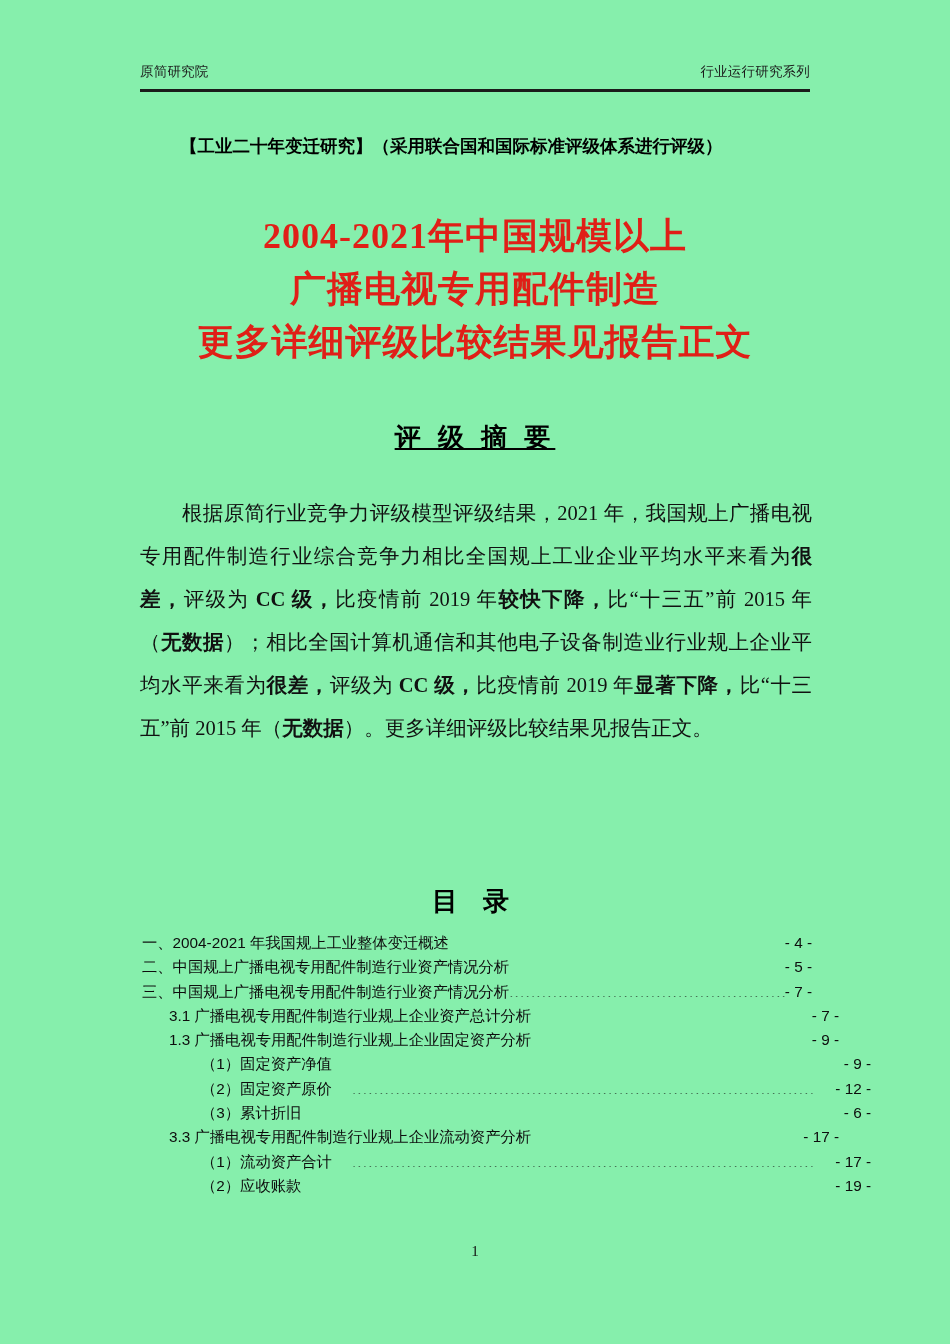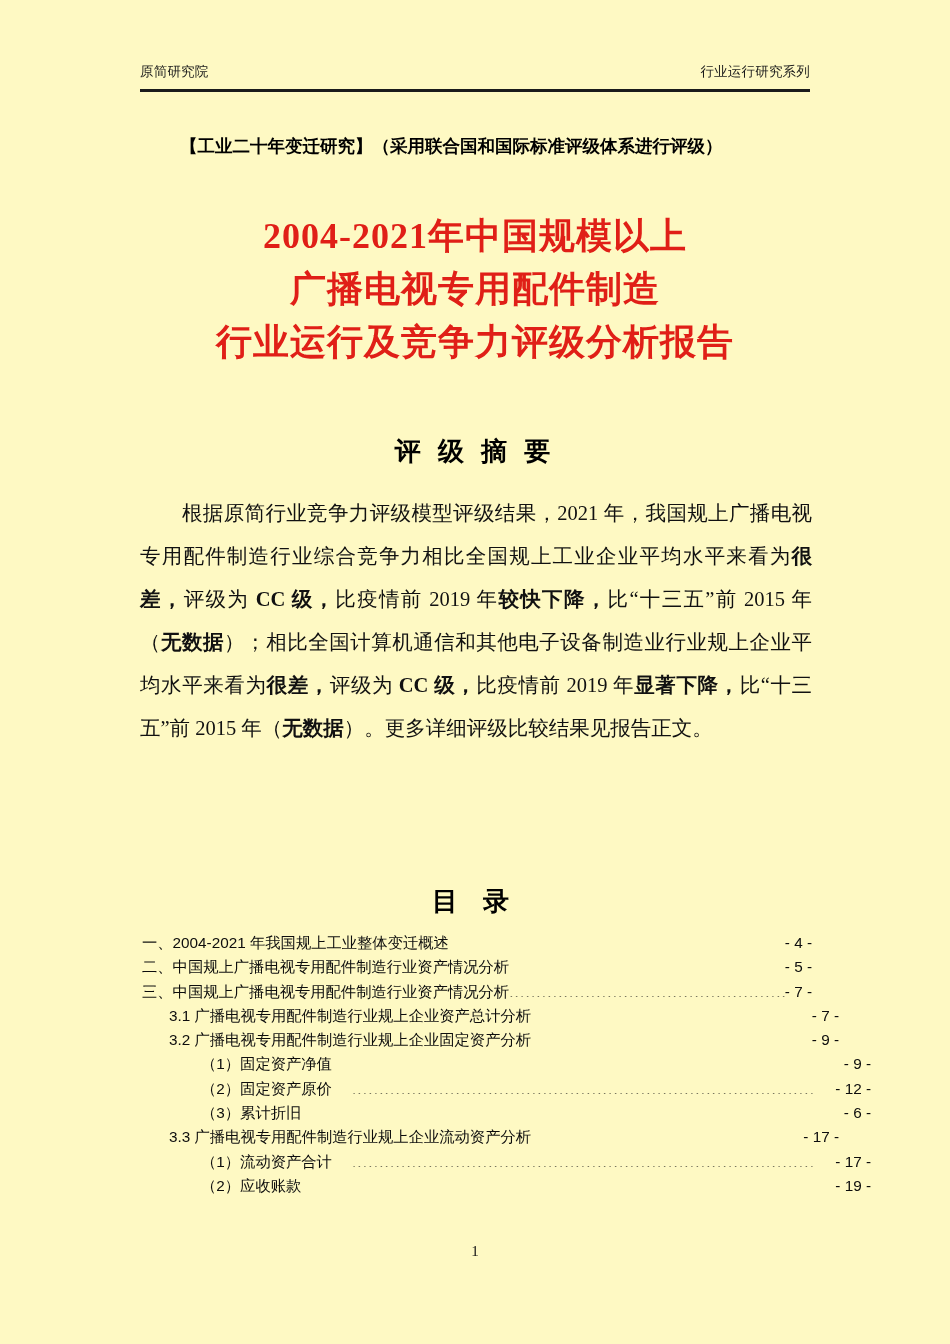--- a/index.html
+++ b/index.html
@@ -14,21 +14,21 @@
     font-family: "Liberation Serif", "DejaVu Serif", serif;
     color: #000000;
     overflow: hidden;
   }
 
   .page {
     position: absolute;
     left: 0; top: 0;
     width: 950px;
     height: 1344px;
-    background: #fef9c3;
+    background: #86efac;
   }
 
   
   .header {
     position: absolute;
     left: 140px;
     top: 64px;
     width: 670px;
     display: flex;
     justify-content: space-between;
@@ -76,29 +76,30 @@
     font-size: 36px;
     line-height: 53px;
     letter-spacing: 1px;
   }
   .main-title .tline { display: block; white-space: nowrap; }
 
   
   .summary-heading {
     position: absolute;
     left: 95px;
-    top: 434px;
+    top: 420px;
     width: 760px;
     text-align: center;
     font-family: "Liberation Sans", "DejaVu Sans", sans-serif;
     font-weight: bold;
     font-size: 26px;
     line-height: 34px;
     letter-spacing: 5px;
     color: #000;
+    text-decoration: underline;
   }
 
   
   .summary-body {
     position: absolute;
     left: 140px;
     top: 492px;
     width: 672px;
     font-family: "Liberation Serif", "DejaVu Serif", serif;
     font-size: 20.5px;
@@ -188,21 +189,21 @@
     <span>原简研究院</span>
     <span>行业运行研究系列</span>
   </div>
   <div class="header-rule"></div>
 
   <div class="subtitle">【工业二十年变迁研究】（采用联合国和国际标准评级体系进行评级）</div>
 
   <div class="main-title">
     <span class="tline">2004-2021年中国规模以上</span>
     <span class="tline">广播电视专用配件制造</span>
-    <span class="tline">行业运行及竞争力评级分析报告</span>
+    <span class="tline">更多详细评级比较结果见报告正文</span>
   </div>
 
   <div class="summary-heading">评 级 摘 要</div>
 
   <div class="summary-body"><span>根据原简行业竞争力评级模型评级结果，2021 年，我国规上广播电视专用配件制造行业综合竞争力相比全国规上工业企业平均水平来看为</span><b>很差，</b><span>评级为 </span><b>CC 级，</b><span>比疫情前 2019 年</span><b>较快下降，</b><span>比“十三五”前 2015 年（</span><b>无数据</b><span>）；相比全国计算机通信和其他电子设备制造业行业规上企业平均水平来看为</span><b>很差，</b><span>评级为 </span><b>CC 级，</b><span>比疫情前 2019 年</span><b>显著下降，</b><span>比“十三五”前 2015 年（</span><b>无数据</b><span>）。更多详细评级比较结果见报告正文。</span></div>
 
   <div class="toc-heading">目 录</div>
 
   <div class="toc">
       <div class="toc-row lvl1">
@@ -219,21 +220,21 @@
         <span class="toc-text">三、中国规上广播电视专用配件制造行业资产情况分析</span>
         <span class="toc-dots"></span>
         <span class="toc-page">- 7 -</span>
       </div>
       <div class="toc-row lvl2">
         <span class="toc-text">3.1 广播电视专用配件制造行业规上企业资产总计分析</span>
         <span class="toc-dots"></span>
         <span class="toc-page">- 7 -</span>
       </div>
       <div class="toc-row lvl2">
-        <span class="toc-text">3.2 广播电视专用配件制造行业规上企业固定资产分析</span>
+        <span class="toc-text">1.3 广播电视专用配件制造行业规上企业固定资产分析</span>
         <span class="toc-dots"></span>
         <span class="toc-page">- 9 -</span>
       </div>
       <div class="toc-row lvl3">
         <span class="toc-text">（1）固定资产净值</span>
         <span class="toc-dots"></span>
         <span class="toc-page">- 9 -</span>
       </div>
       <div class="toc-row lvl3">
         <span class="toc-text">（2）固定资产原价</span>

